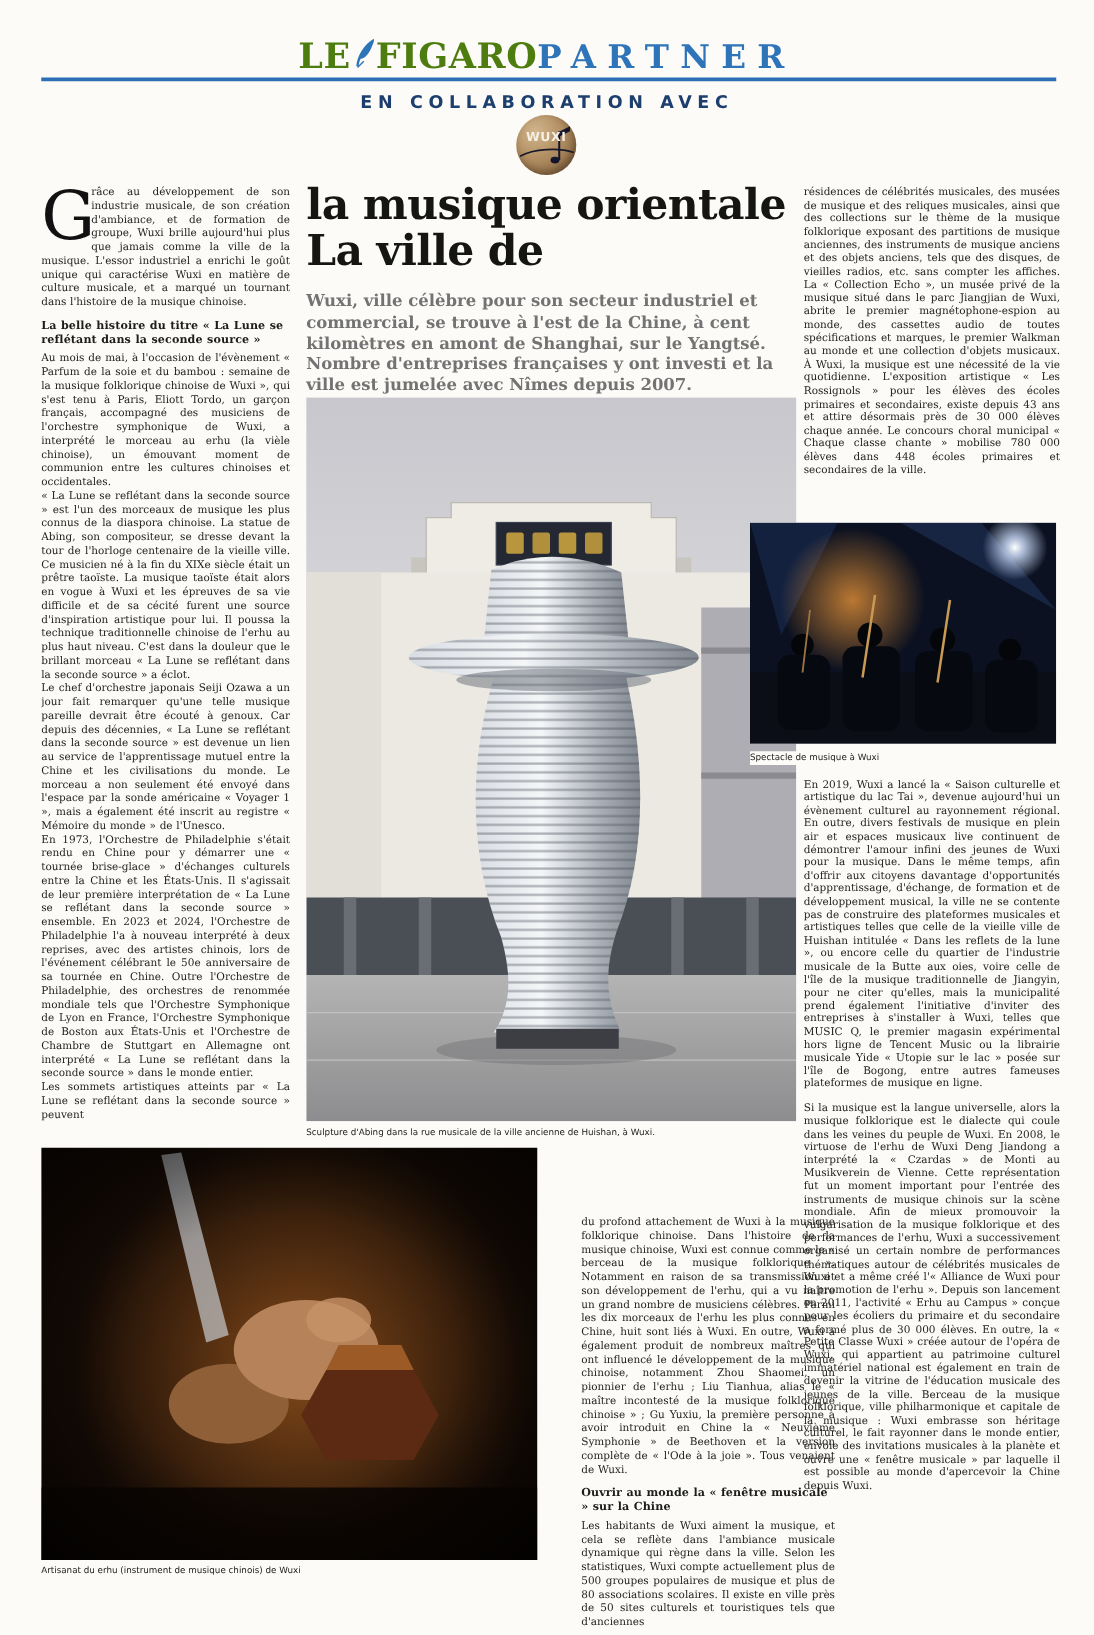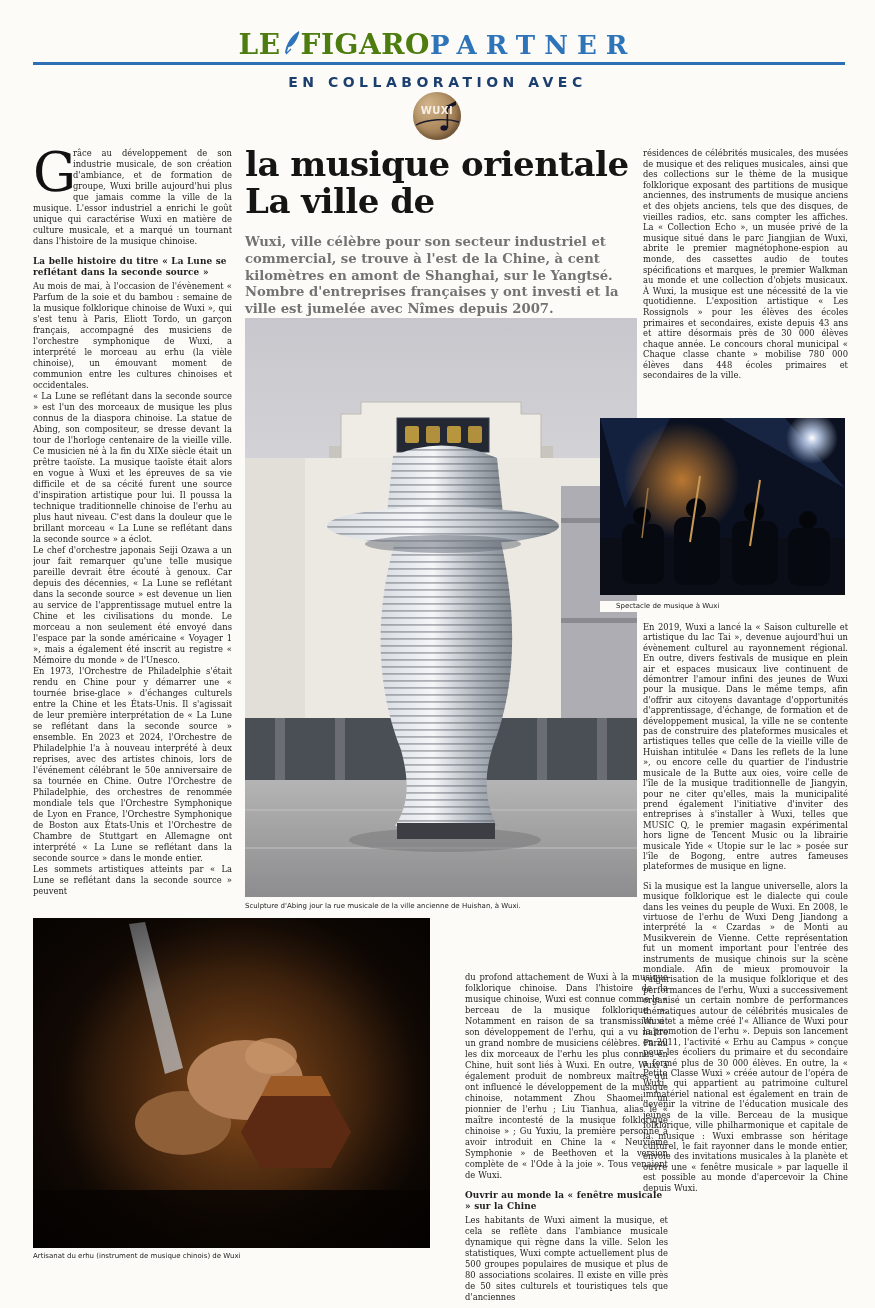--- a/index.html
+++ b/index.html
@@ -42,21 +42,21 @@
            font-family:"DejaVu Serif",serif;}
 
   
   .photo{overflow:hidden;background:#ddd;}
   .photo svg{display:block;}
   .ph-sculpture{top:318px;left:245px;width:392px;height:579px;}
   .ph-orchestra{top:418px;left:600px;width:245px;height:177px;}
   .ph-erhu{top:918px;left:33px;width:397px;height:330px;}
   .caption{font-family:"DejaVu Sans",sans-serif;font-size:7px;line-height:9px;color:#1b1b1b;}
   .cap-sculpture{top:902px;left:245px;width:400px;}
-  .cap-orchestra{top:601px;left:600px;width:245px;background:#fcfbf8;padding:1px 2px 1px 16px;}
+  .cap-orchestra{top:601px;left:600px;width:245px;background:#fcfbf8;padding:1px 2px 1px 0;}
   .cap-erhu{top:1252px;left:33px;width:400px;}
 
   
   .footer{top:1352px;left:0;width:875px;text-align:center;font-family:"DejaVu Sans",sans-serif;
           font-size:8px;letter-spacing:3.2px;color:#121212;}
   .footer b{font-weight:700;letter-spacing:1.5px;}
 </style>
 </head>
 <body>
 
@@ -151,21 +151,21 @@
         <path d="M148,138 Q197,116 252,140 L258,196 L142,196 Z" fill="url(#slices)"></path>
         <ellipse cx="198" cy="208" rx="116" ry="19" fill="url(#metal)"></ellipse>
         <ellipse cx="198" cy="208" rx="116" ry="19" fill="url(#slices)"></ellipse>
         <path d="M150,224 C128,300 132,372 156,432 C166,468 162,490 150,508 L252,508 C240,484 238,460 248,428 C272,368 272,296 256,224 Z" fill="url(#metal)"></path>
         <path d="M150,224 C128,300 132,372 156,432 C166,468 162,490 150,508 L252,508 C240,484 238,460 248,428 C272,368 272,296 256,224 Z" fill="url(#slices)"></path>
         <ellipse cx="198" cy="226" rx="78" ry="9" fill="#666c75" opacity=".5"></ellipse>
         <rect x="152" y="505" width="98" height="16" fill="#3c3e44"></rect>
       </g>
     </svg>
   </div>
-  <div class="abs caption cap-sculpture">Sculpture d'Abing jour la rue musicale de la ville ancienne de Huishan, à Wuxi.</div>
+  <div class="abs caption cap-sculpture">Sculpture d'Abing dans la rue musicale de la ville ancienne de Huishan, à Wuxi.</div>
 
   <div class="abs photo ph-orchestra">
     <svg width="245" height="177" viewBox="0 0 245 177">
       <defs>
         <radialGradient id="warm" cx=".5" cy=".5" r=".5">
           <stop offset="0" stop-color="#d98a35" stop-opacity=".85"></stop>
             <stop offset="1" stop-color="#d98a35" stop-opacity="0"></stop>
         </radialGradient>
         <radialGradient id="spot" cx=".5" cy=".5" r=".5">
           <stop offset="0" stop-color="#ffffff"></stop>

